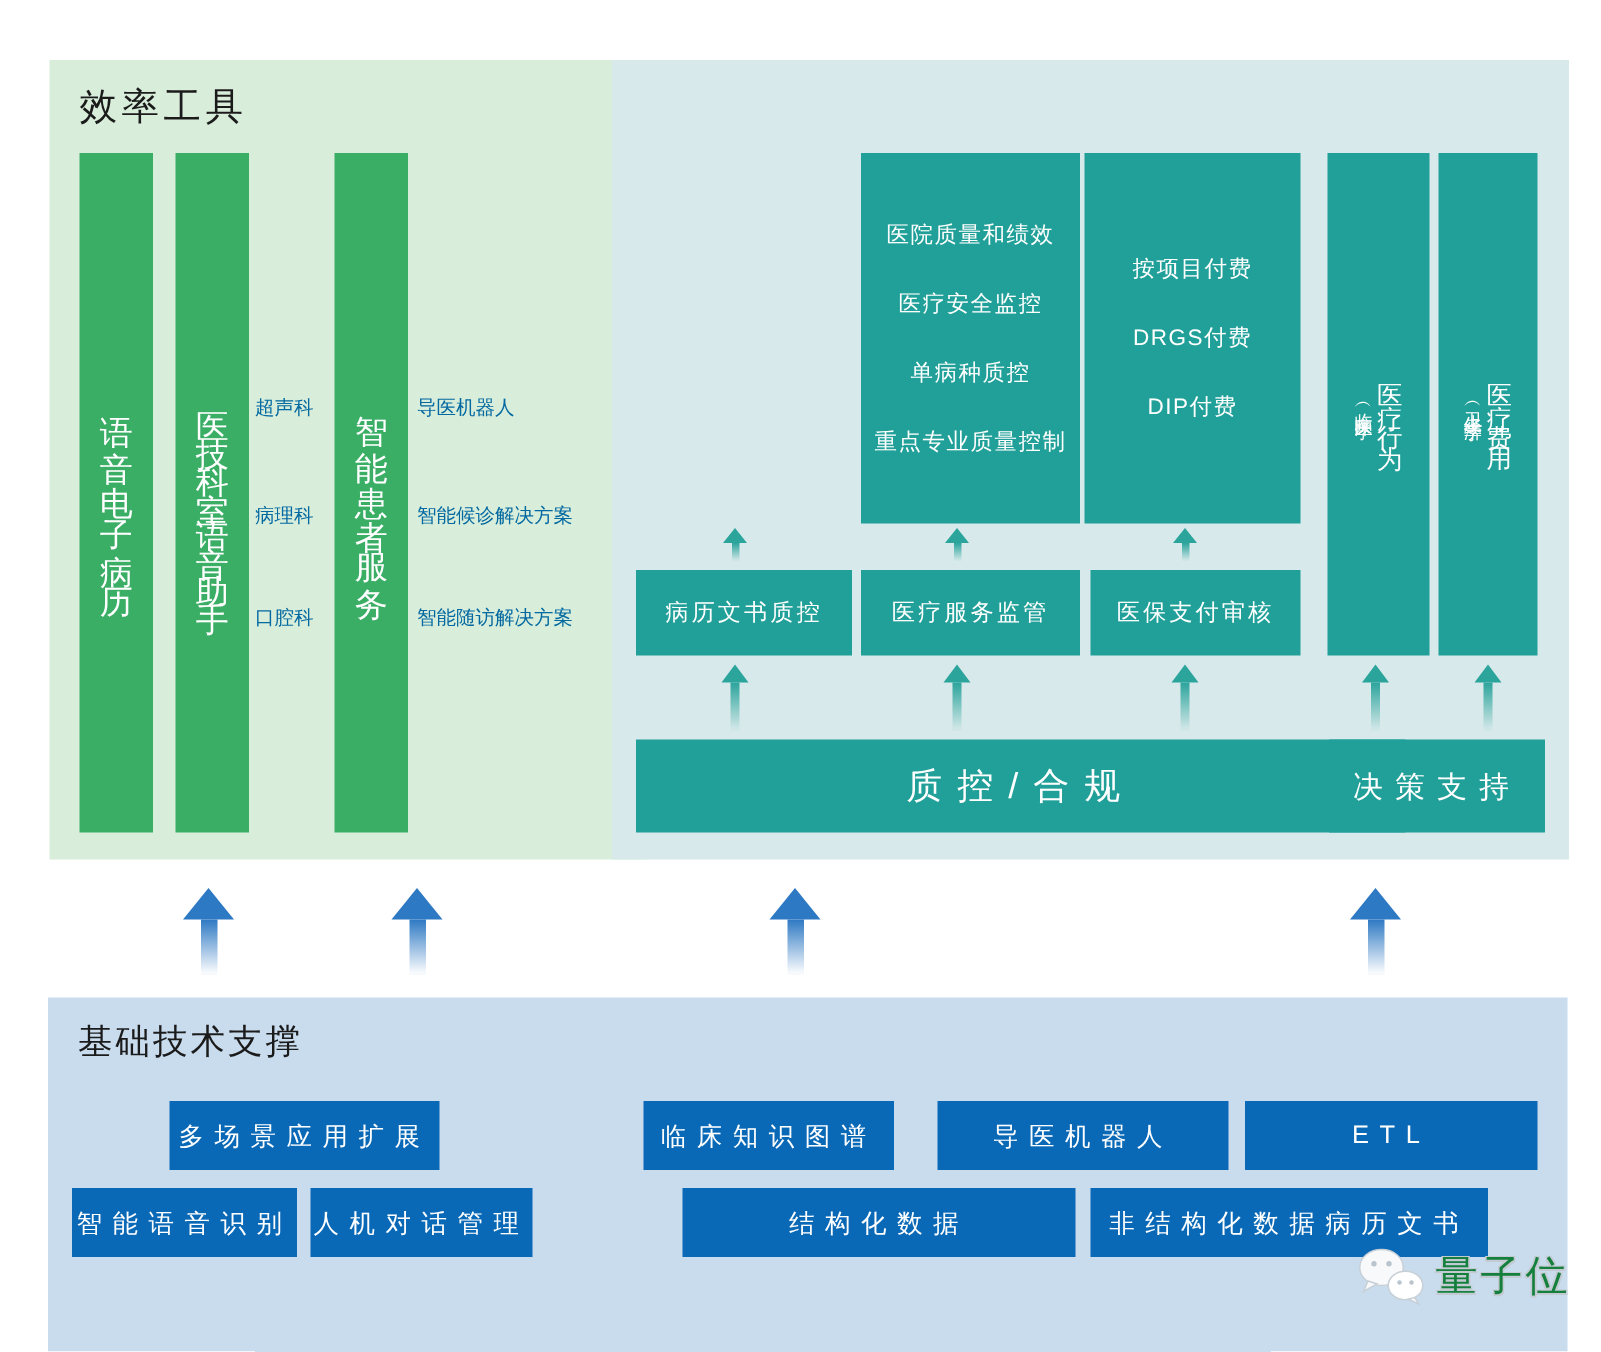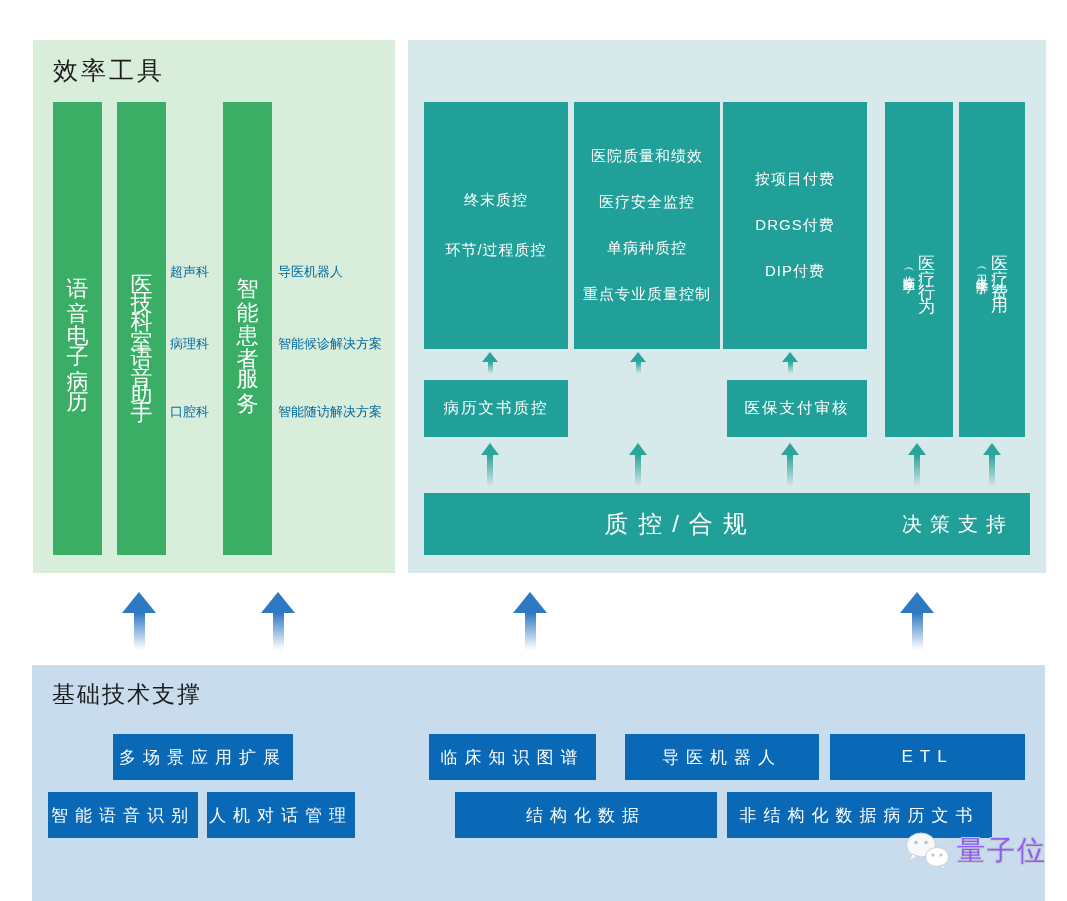--- a/index.html
+++ b/index.html
@@ -1,21 +1,21 @@
 <!DOCTYPE html>
 <html><head>
 <meta charset="utf-8">
 <style>
   html,body{margin:0;padding:0;background:#ffffff;}
   #canvas{
     position:relative;width:1067px;height:901px;background:#ffffff;overflow:hidden;
     font-family:"Liberation Sans","DejaVu Sans",sans-serif;color:#1c1c1c;
   }
   .panel{position:absolute;}
-  .panel-eff{left:33px;top:40px;width:362px;height:533px;background:#d8edda;}
+  .panel-eff{left:33px;top:40px;width:362px;height:533px;background:#d8edda;padding-left:36px;}
   .panel-dec{left:408px;top:40px;width:638px;height:533px;background:#d7e9ea;}
   .panel-found{left:32px;top:665px;width:1013px;height:255px;background:#c9dcee;}
   .panel-title{
     position:absolute;left:20px;top:14px;margin:0;
     font-size:25px;font-weight:500;letter-spacing:3px;color:#1b1b1b;
   }
   
   .gbar{
     position:absolute;top:62px;width:49px;height:453px;background:#3bae66;
     display:flex;align-items:center;justify-content:center;
@@ -73,21 +73,21 @@
     display:flex;align-items:center;justify-content:center;
     font-size:17px;letter-spacing:7px;white-space:nowrap;
   }
   .row1{top:69px;}
   .row2{top:127px;}
   
   .watermark{
     position:absolute;left:903px;top:832px;display:flex;align-items:center;gap:6px;
   }
   .watermark .wm-text{
-    color:#8b5cf6;font-size:28px;letter-spacing:2px;
+    color:#15803d;font-size:28px;letter-spacing:2px;
     text-shadow:-1px -1px 0 #c3cad1,1px -1px 0 #c3cad1,-1px 1px 0 #c3cad1,1px 1px 0 #c3cad1;
   }
 </style>
 </head>
 <body>
 
 <div id="canvas">
 
   <section class="panel panel-eff">
     <h2 class="panel-title">效率工具</h2>
@@ -105,24 +105,20 @@
     <div class="gbar" style="left:190px">
       <span class="vtext sp23">智能患者服务</span>
     </div>
     <div class="side-label" style="left:245px;top:223px">导医机器人</div>
     <div class="side-label" style="left:245px;top:295px">智能候诊解决方案</div>
     <div class="side-label" style="left:245px;top:363px">智能随访解决方案</div>
   </section>
 
   <section class="panel panel-dec">
 
-    <div class="tbox two" style="left:16px;width:144px">
-      <span class="tbox-line">终末质控</span>
-      <span class="tbox-line">环节/过程质控</span>
-    </div>
 
     <div class="tbox" style="left:166px;width:146px">
       <span class="tbox-line">医院质量和绩效</span>
       <span class="tbox-line">医疗安全监控</span>
       <span class="tbox-line">单病种质控</span>
       <span class="tbox-line">重点专业质量控制</span>
     </div>
 
     <div class="tbox" style="left:315px;width:144px">
       <span class="tbox-line">按项目付费</span>
@@ -146,20 +142,21 @@
     <div class="arrow arrow-teal-s" style="left:222px;top:312px">
         <div class="head"></div>
         <div class="stem"></div>
       </div>
     <div class="arrow arrow-teal-s" style="left:374px;top:312px">
         <div class="head"></div>
         <div class="stem"></div>
       </div>
 
     <div class="mid-box" style="left:16px;width:144px">病历文书质控</div>
+    <div class="mid-box" style="left:166px;width:146px">医疗服务监管</div>
     <div class="mid-box" style="left:319px;width:140px">医保支付审核</div>
 
     <div class="arrow arrow-teal-l" style="left:73px;top:403px">
         <div class="head"></div>
         <div class="stem"></div>
       </div>
     <div class="arrow arrow-teal-l" style="left:221px;top:403px">
         <div class="head"></div>
         <div class="stem"></div>
       </div>

